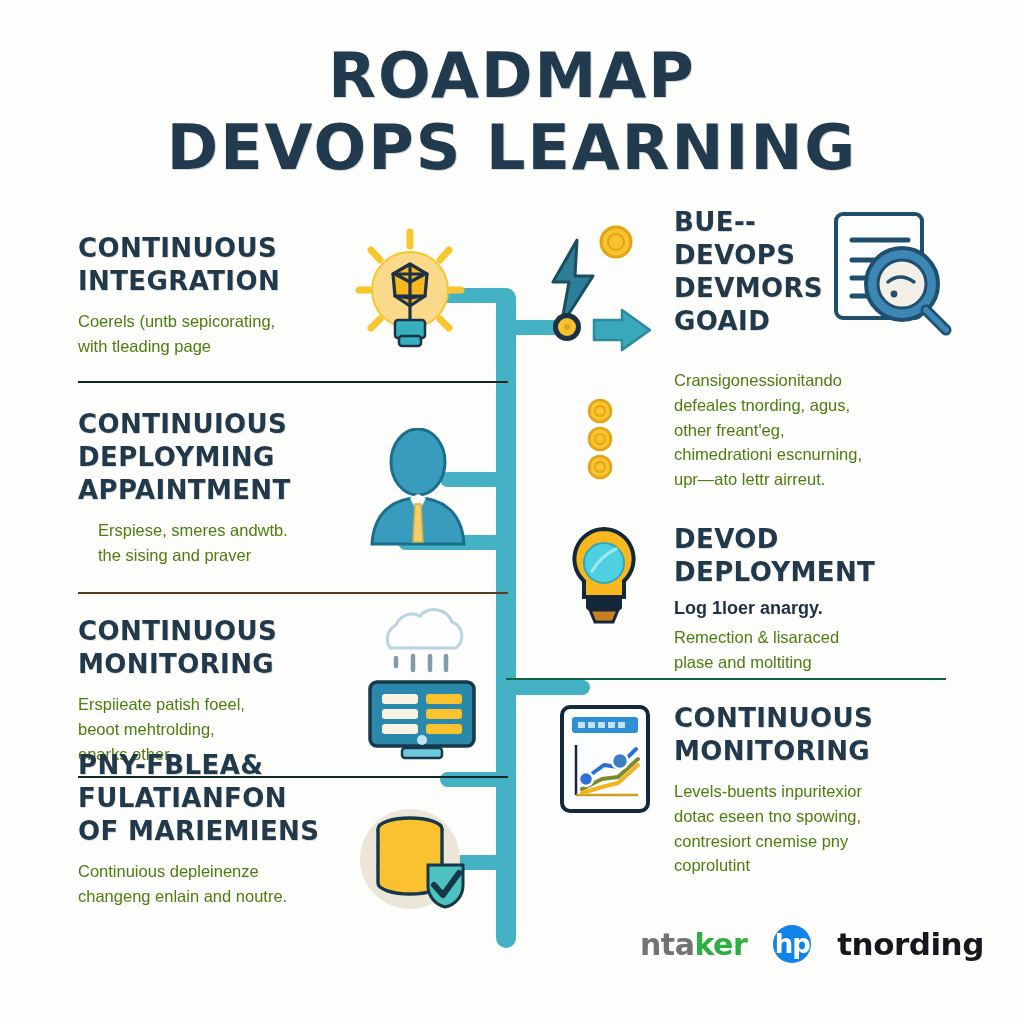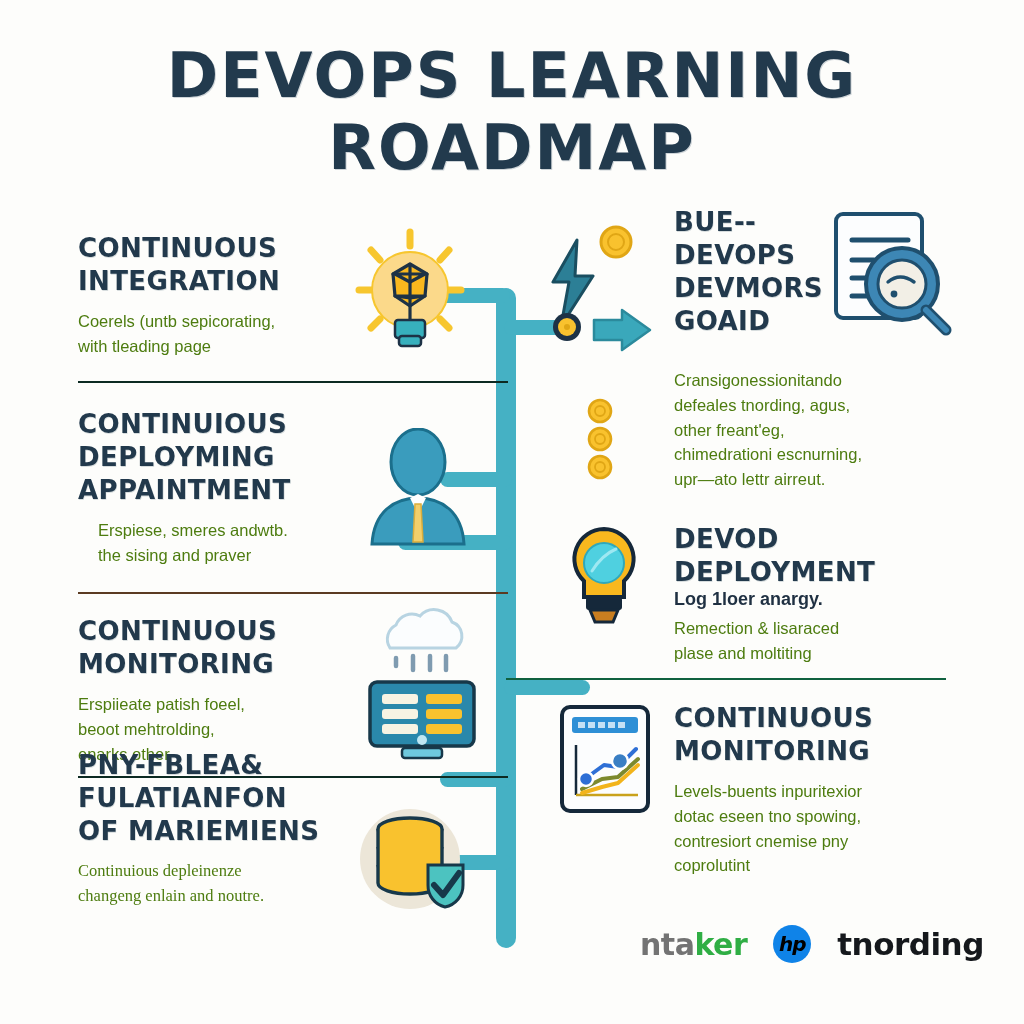--- a/index.html
+++ b/index.html
@@ -54,20 +54,21 @@
     color:#22394c;
     text-shadow:.6px .6px 0 rgba(40,70,90,.18);
   }
   .sec-body{
     margin-top:11px;
     font-size:16.5px;
     line-height:1.5;
     color:#4d7c0f;
   }
   .sec-sub{
+    margin-top:9px;
     font-size:18px;
     font-weight:bold;
     color:#1f3042;
   }
 
   
   .divider{
     position:absolute;
     height:2px;
     background:#0c2a22;
@@ -86,36 +87,36 @@
   .logo-ntaker{
     font-family:"DejaVu Sans", sans-serif;
     font-weight:bold; font-size:30px; letter-spacing:-.5px;
   }
   .logo-ntaker .c1{color:#737373;}
   .logo-ntaker .c3{color:#2fae44;}
   .logo-hp{
     width:38px;height:38px;border-radius:50%;
     background:#0f83e8;
     display:flex;align-items:center;justify-content:center;
-    color:#000000;font-style:italic;font-weight:bold;font-size:20px;
+    color:#ffffff;font-weight:bold;font-size:26px;
     font-family:"DejaVu Sans", sans-serif;
     letter-spacing:-1px;
   }
   .logo-deveroom{
     font-family:"DejaVu Sans", sans-serif;
     font-weight:bold; font-size:31px; color:#15181c;
     letter-spacing:-.5px;
   }
 </style>
 </head>
 <body>
 
 <div id="title-block">
+  <div class="title-line">ROADMAP</div>
   <div class="title-line">DEVOPS  LEARNING</div>
-  <div class="title-line">ROADMAP</div>
 </div>
 
 <div id="spine"></div>
 <div class="stub" style="left:400px; top:288px; width:110px;"></div>
 <div class="stub" style="left:504px; top:320px; width:62px;"></div>
 <div class="stub" style="left:440px; top:472px; width:72px;"></div>
 <div class="stub" style="left:398px; top:535px; width:114px;"></div>
 <div class="stub" style="left:504px; top:680px; width:86px;"></div>
 <div class="stub" style="left:440px; top:772px; width:72px;"></div>
 <div class="stub" style="left:440px; top:855px; width:72px;"></div>
@@ -145,21 +146,21 @@
 MONITORING</div>
   <div class="sec-body" style="white-space:pre-line;">Erspiieate patish foeel,
 beoot mehtrolding,
 enarks other</div>
 </div>
 
 <div class="col-left" style="top:749px;">
   <div class="sec-head" style="white-space:pre-line;">PNY-FBLEA&amp;
 FULATIANFON
 OF MARIEMIENS</div>
-  <div class="sec-body" style="white-space:pre-line;font-family:Liberation Serif, serif;">Continuious depleinenze
+  <div class="sec-body" style="white-space:pre-line;">Continuious depleinenze
 changeng enlain and noutre.</div>
 </div>
 
 <div class="col-right" style="top:206px; width:200px;">
   <div class="sec-head" style="white-space:pre-line;">BUE--
 DEVOPS
 DEVMORS
 GOAID</div>
 </div>
 <div class="col-right" style="top:368px;">

